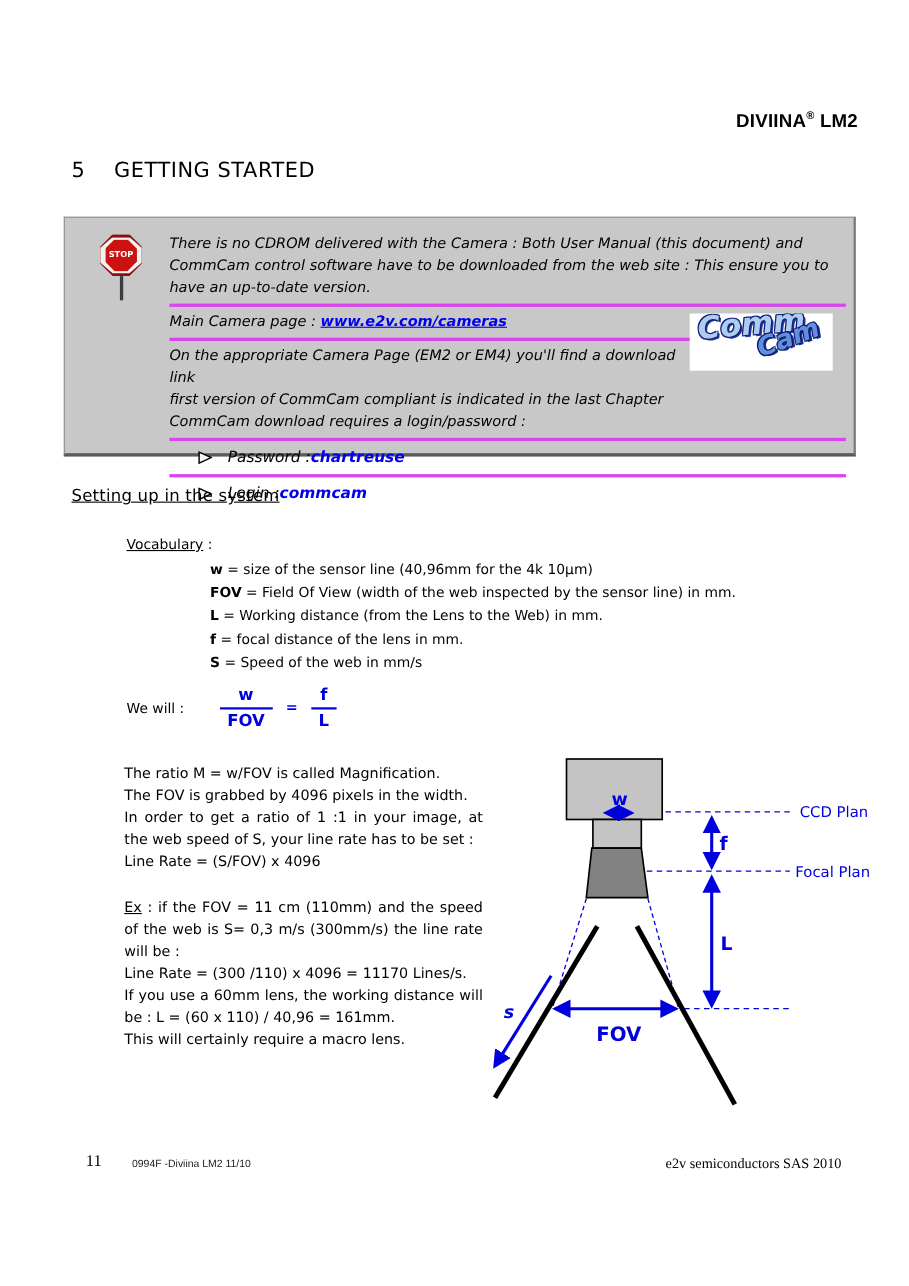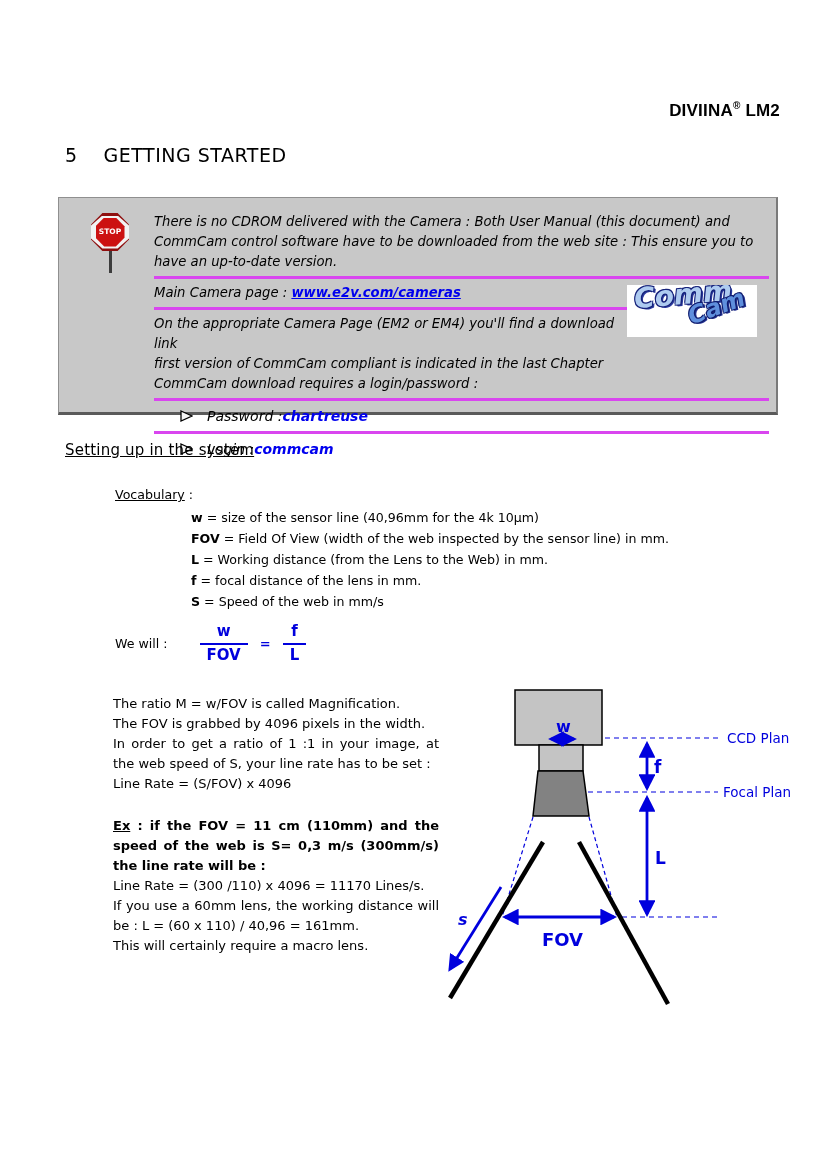--- a/index.html
+++ b/index.html
@@ -77,21 +77,21 @@
   .frac { display:inline-flex; flex-direction:column; align-items:center;
     color:#0000dd; font-weight:bold; font-size:15px; line-height:1.3; }
   .frac .num { width:100%; text-align:center; border-bottom:2px solid #0000dd; padding:0 4px 1px; }
   .frac .den { padding:1px 7px 0; }
   .frac-eq { color:#0000dd; font-weight:bold; font-size:13px; margin:0 12px; }
 
   .body-col { position:absolute; left:113px; top:694px; width:326px;
     font-size:13px; line-height:20px; text-align:justify; }
   .body-col p { margin:0; }
   .body-col .mono-line { text-align:left; }
-  .ex-para { margin-top:22px !important;font-weight:bold; }
+  .ex-para { margin-top:22px !important; }
   .ex-label { text-decoration:underline; }
 
   
   .diagram { position:absolute; left:440px; top:680px; }
 
   
   .footer { position:absolute; left:0; top:1048px; width:826px; height:24px; }
   .page-num { position:absolute; left:78px; top:0;
     font-family:"Liberation Serif", serif; font-size:15px; }
   .doc-ref { position:absolute; left:120px; top:5px;
@@ -217,14 +217,19 @@
 
     <text x="116" y="52" font-size="16" font-weight="bold" fill="#0000dd">w</text>
     <text x="214" y="93" font-size="17" font-weight="bold" fill="#0000dd">f</text>
     <text x="215" y="184" font-size="17" font-weight="bold" fill="#0000dd">L</text>
     <text x="102" y="266" font-size="18" font-weight="bold" fill="#0000dd">FOV</text>
     <text x="18" y="245" font-size="16" font-weight="bold" font-style="italic" fill="#0000dd">s</text>
     <text x="287" y="63" font-size="13.5" fill="#0000dd">CCD Plan</text>
     <text x="283" y="117" font-size="13.5" fill="#0000dd">Focal Plan</text>
   </svg>
 
+  <div class="footer">
+    <span class="page-num">11</span>
+    <span class="doc-ref">0994F -Diviina LM2 11/10</span>
+    <span class="copyright">e2v semiconductors SAS 2010</span>
+  </div>
 
 </div>
 
 </body></html>

